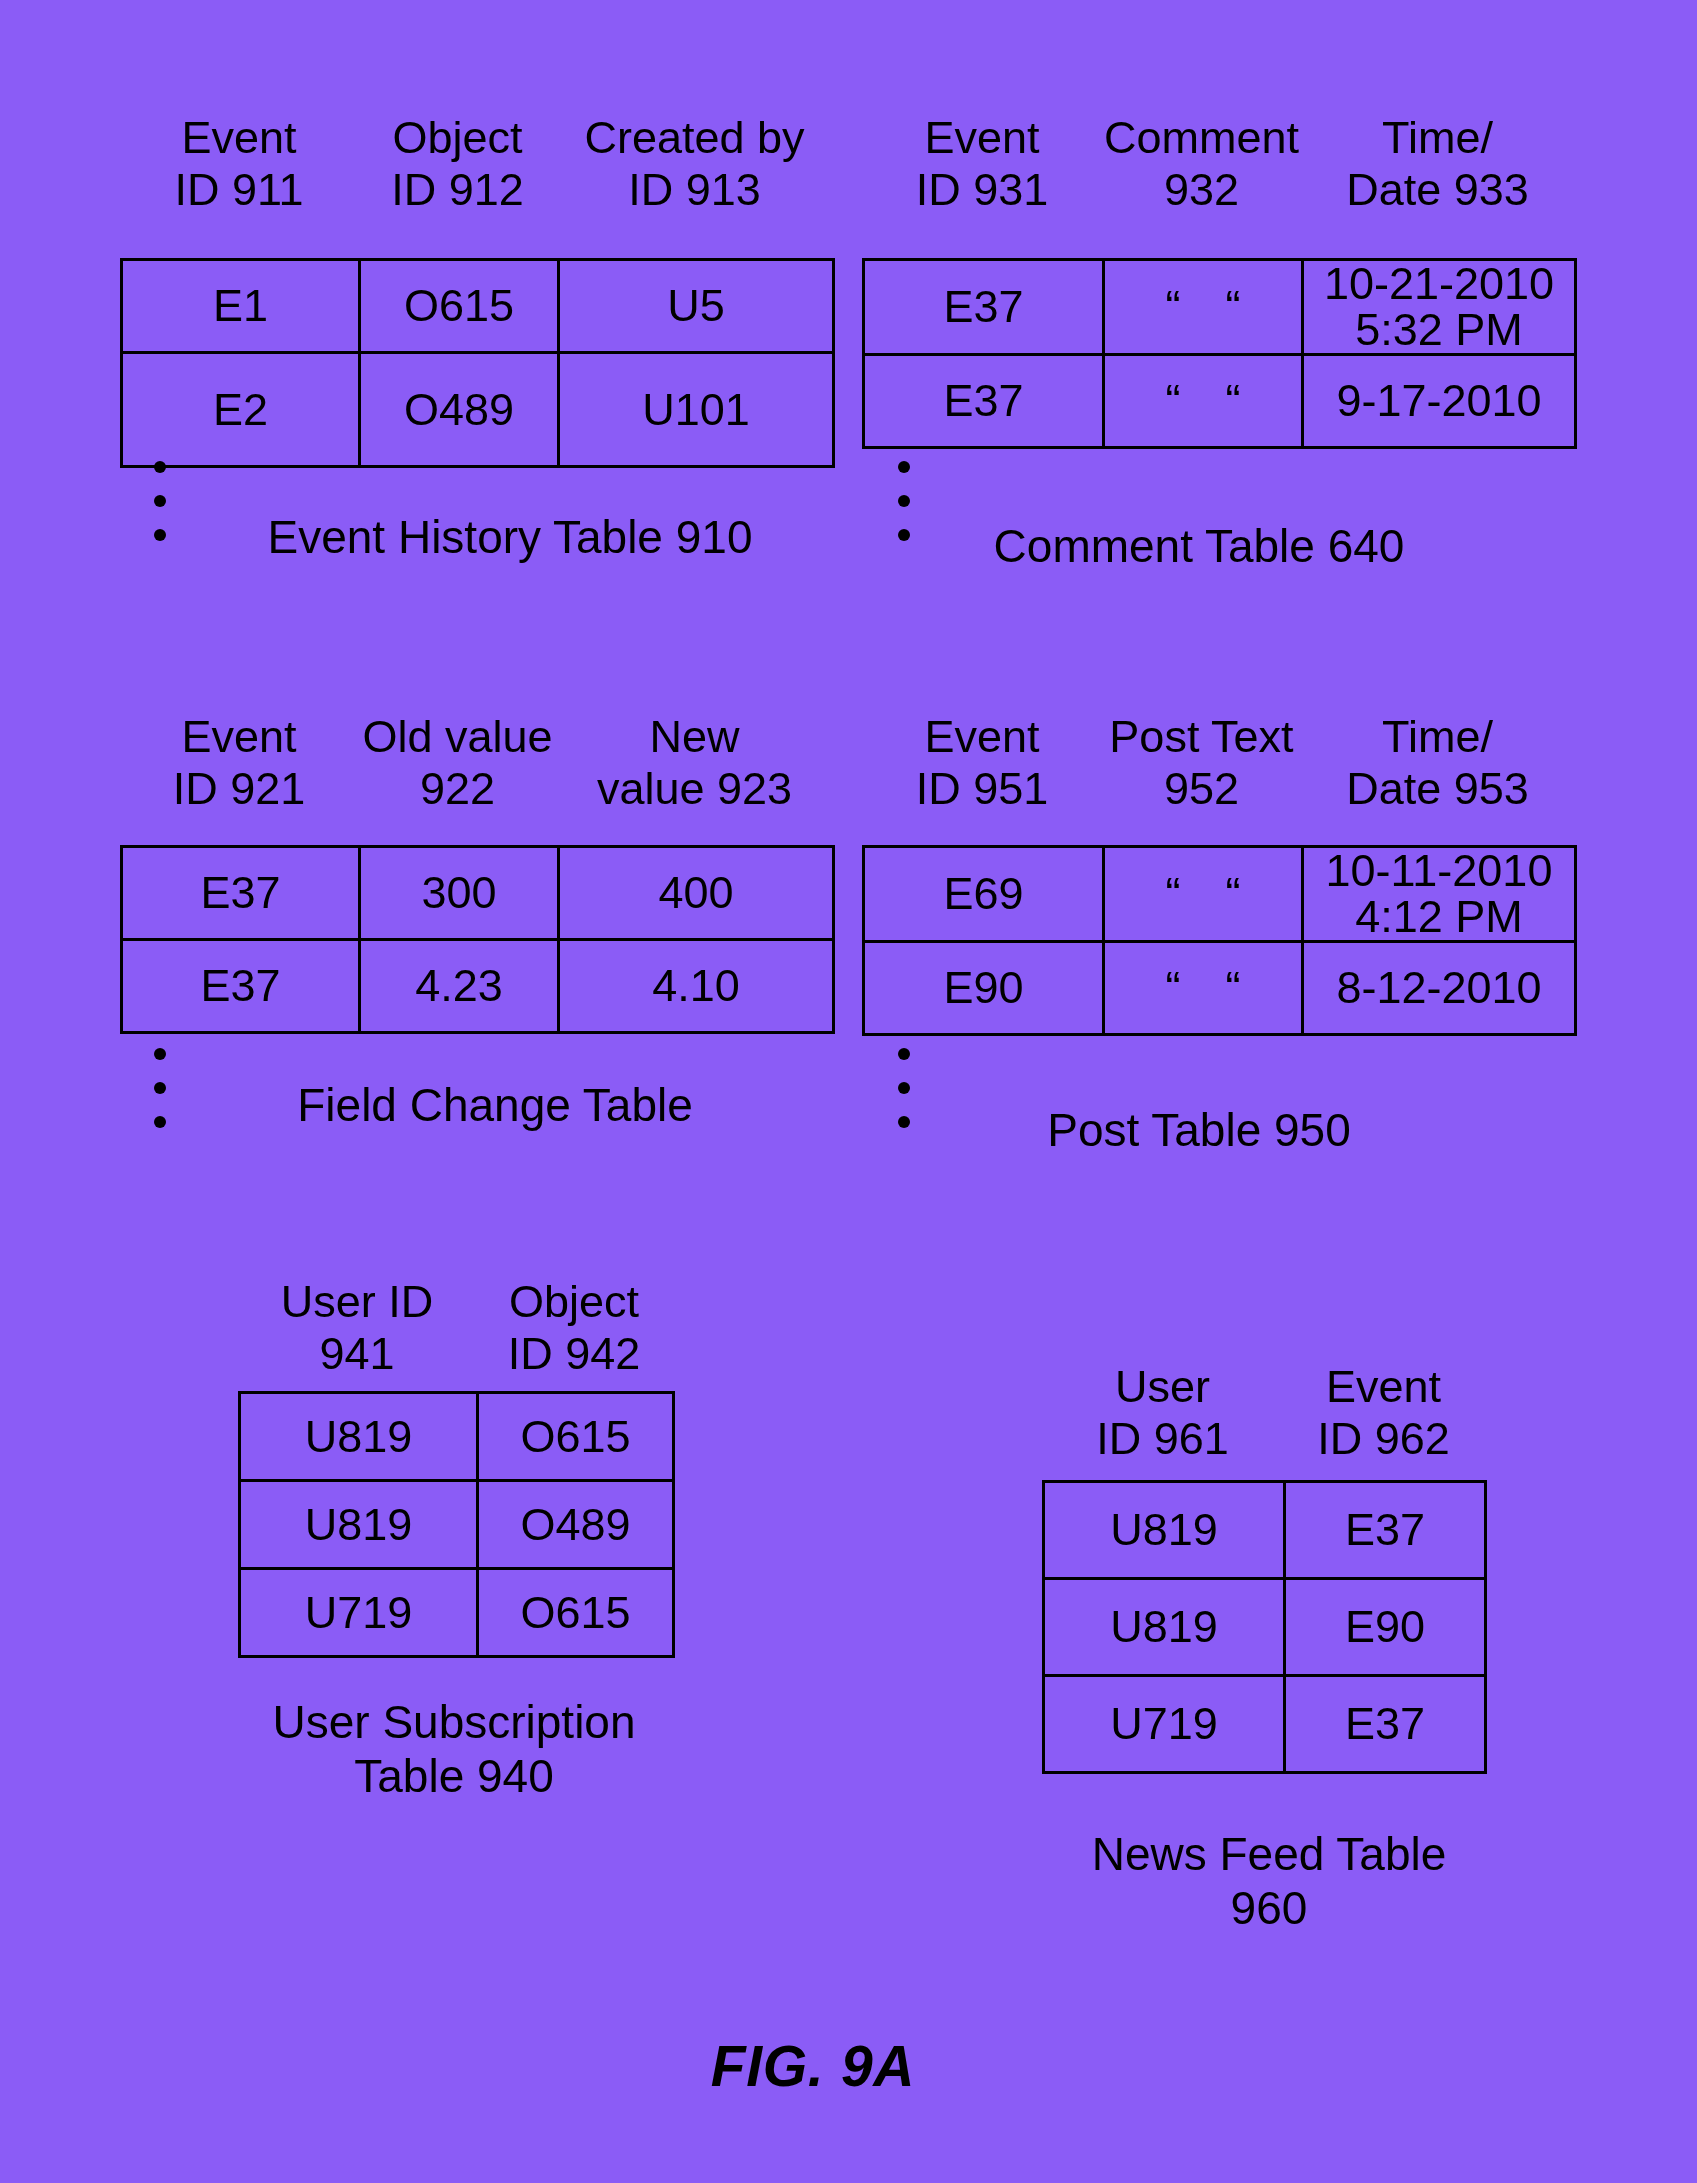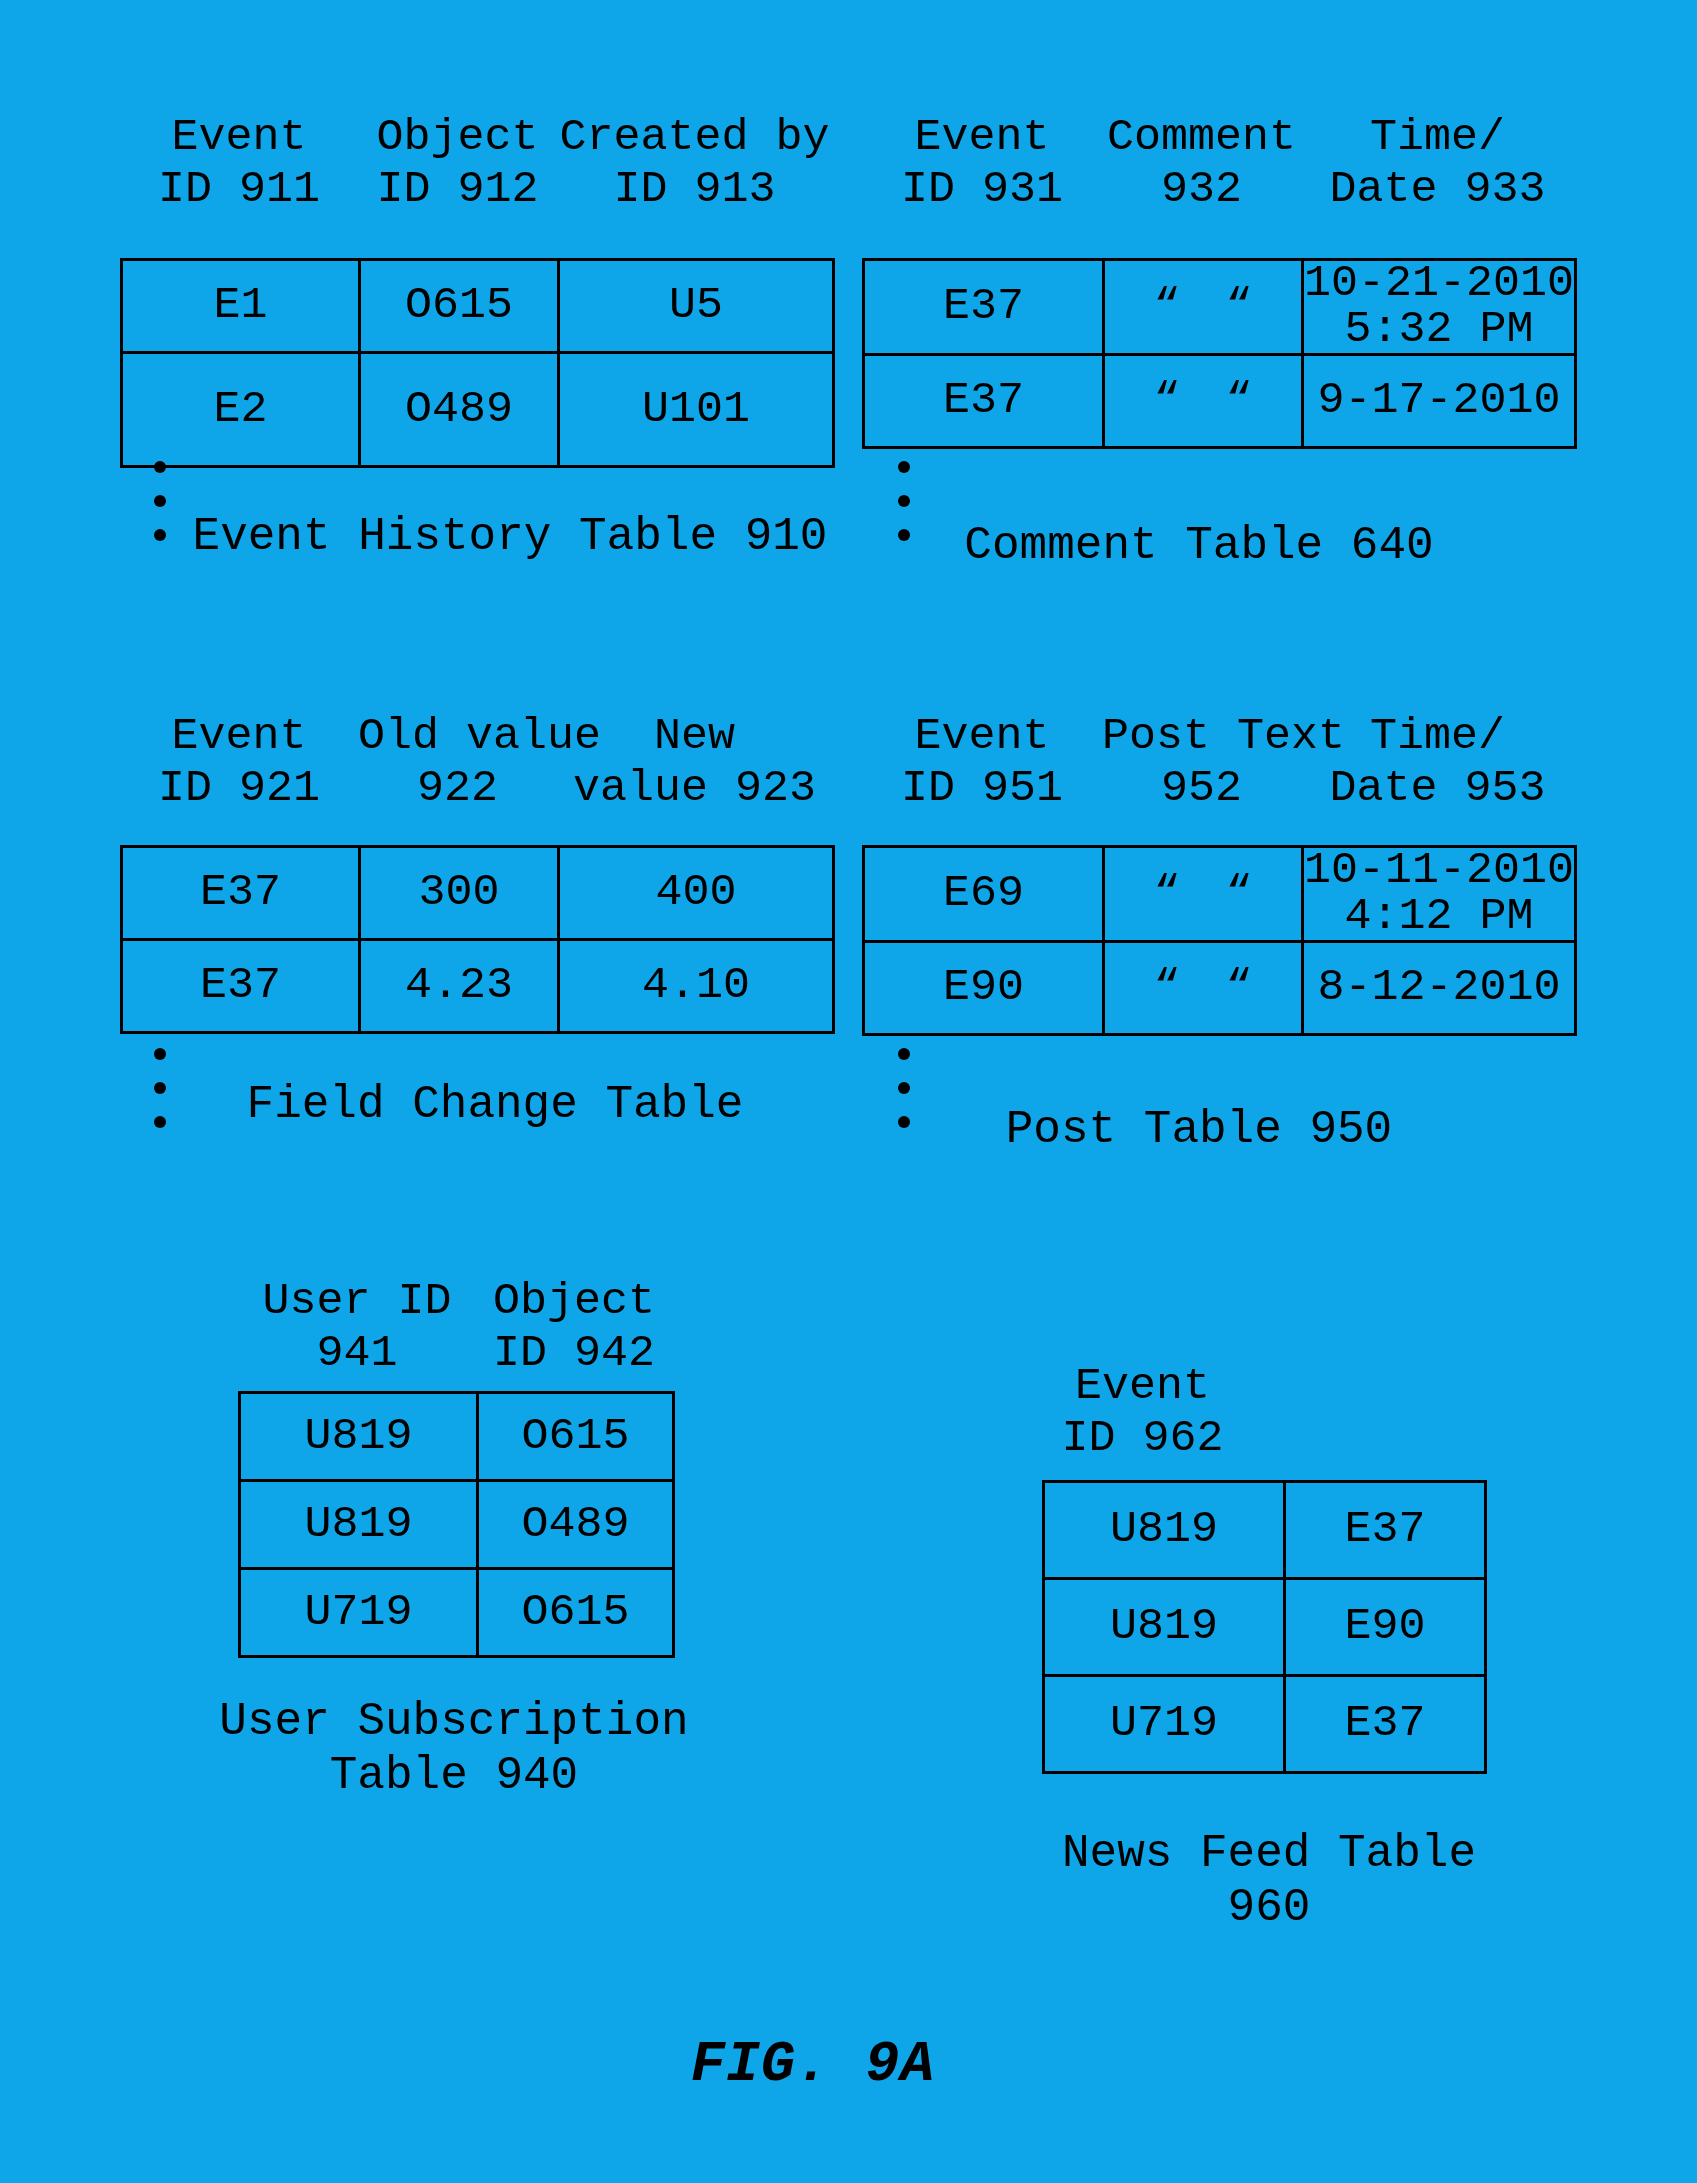--- a/index.html
+++ b/index.html
@@ -1,22 +1,22 @@
 <!DOCTYPE html>
 <html style="font-size:12px"><head>
 <meta charset="utf-8">
 <style>
   html, body { margin: 0; padding: 0; background: #ffffff; }
   #page {
     position: relative;
     width: 1698px;
     height: 2183px;
-    background: #0ea5e9;
+    background: #8b5cf6;
     color: #000000;
-    font-family: Liberation Mono, monospace;
+    font-family: Liberation Sans, sans-serif;
     overflow: hidden;
   }
   .hdrs { position: absolute; display: flex; }
   .hcell {
     text-align: center;
     font-size: 45px;
     line-height: 52px;
     white-space: nowrap;
   }
   .tbl {
@@ -328,20 +328,24 @@
           </td>
     </tr>
   </tbody>
     </table>
   <div class="cap" style="left:454px; top:1695px;">
     <div>User Subscription</div>
     <div>Table 940</div>
   </div>
 
   <div class="hdrs" style="left:1042px; top:1361px; width:442px;">
+    <div class="hcell" style="width:241px;">
+      <div>User</div>
+      <div>ID 961</div>
+    </div>
     <div class="hcell" style="width:201px;">
       <div>Event</div>
       <div>ID 962</div>
     </div>
   </div>
   <table class="tbl" style="left:1042px; top:1480px;">
     <colgroup>
         <col style="width:241px">
         <col style="width:201px">
       </colgroup>

